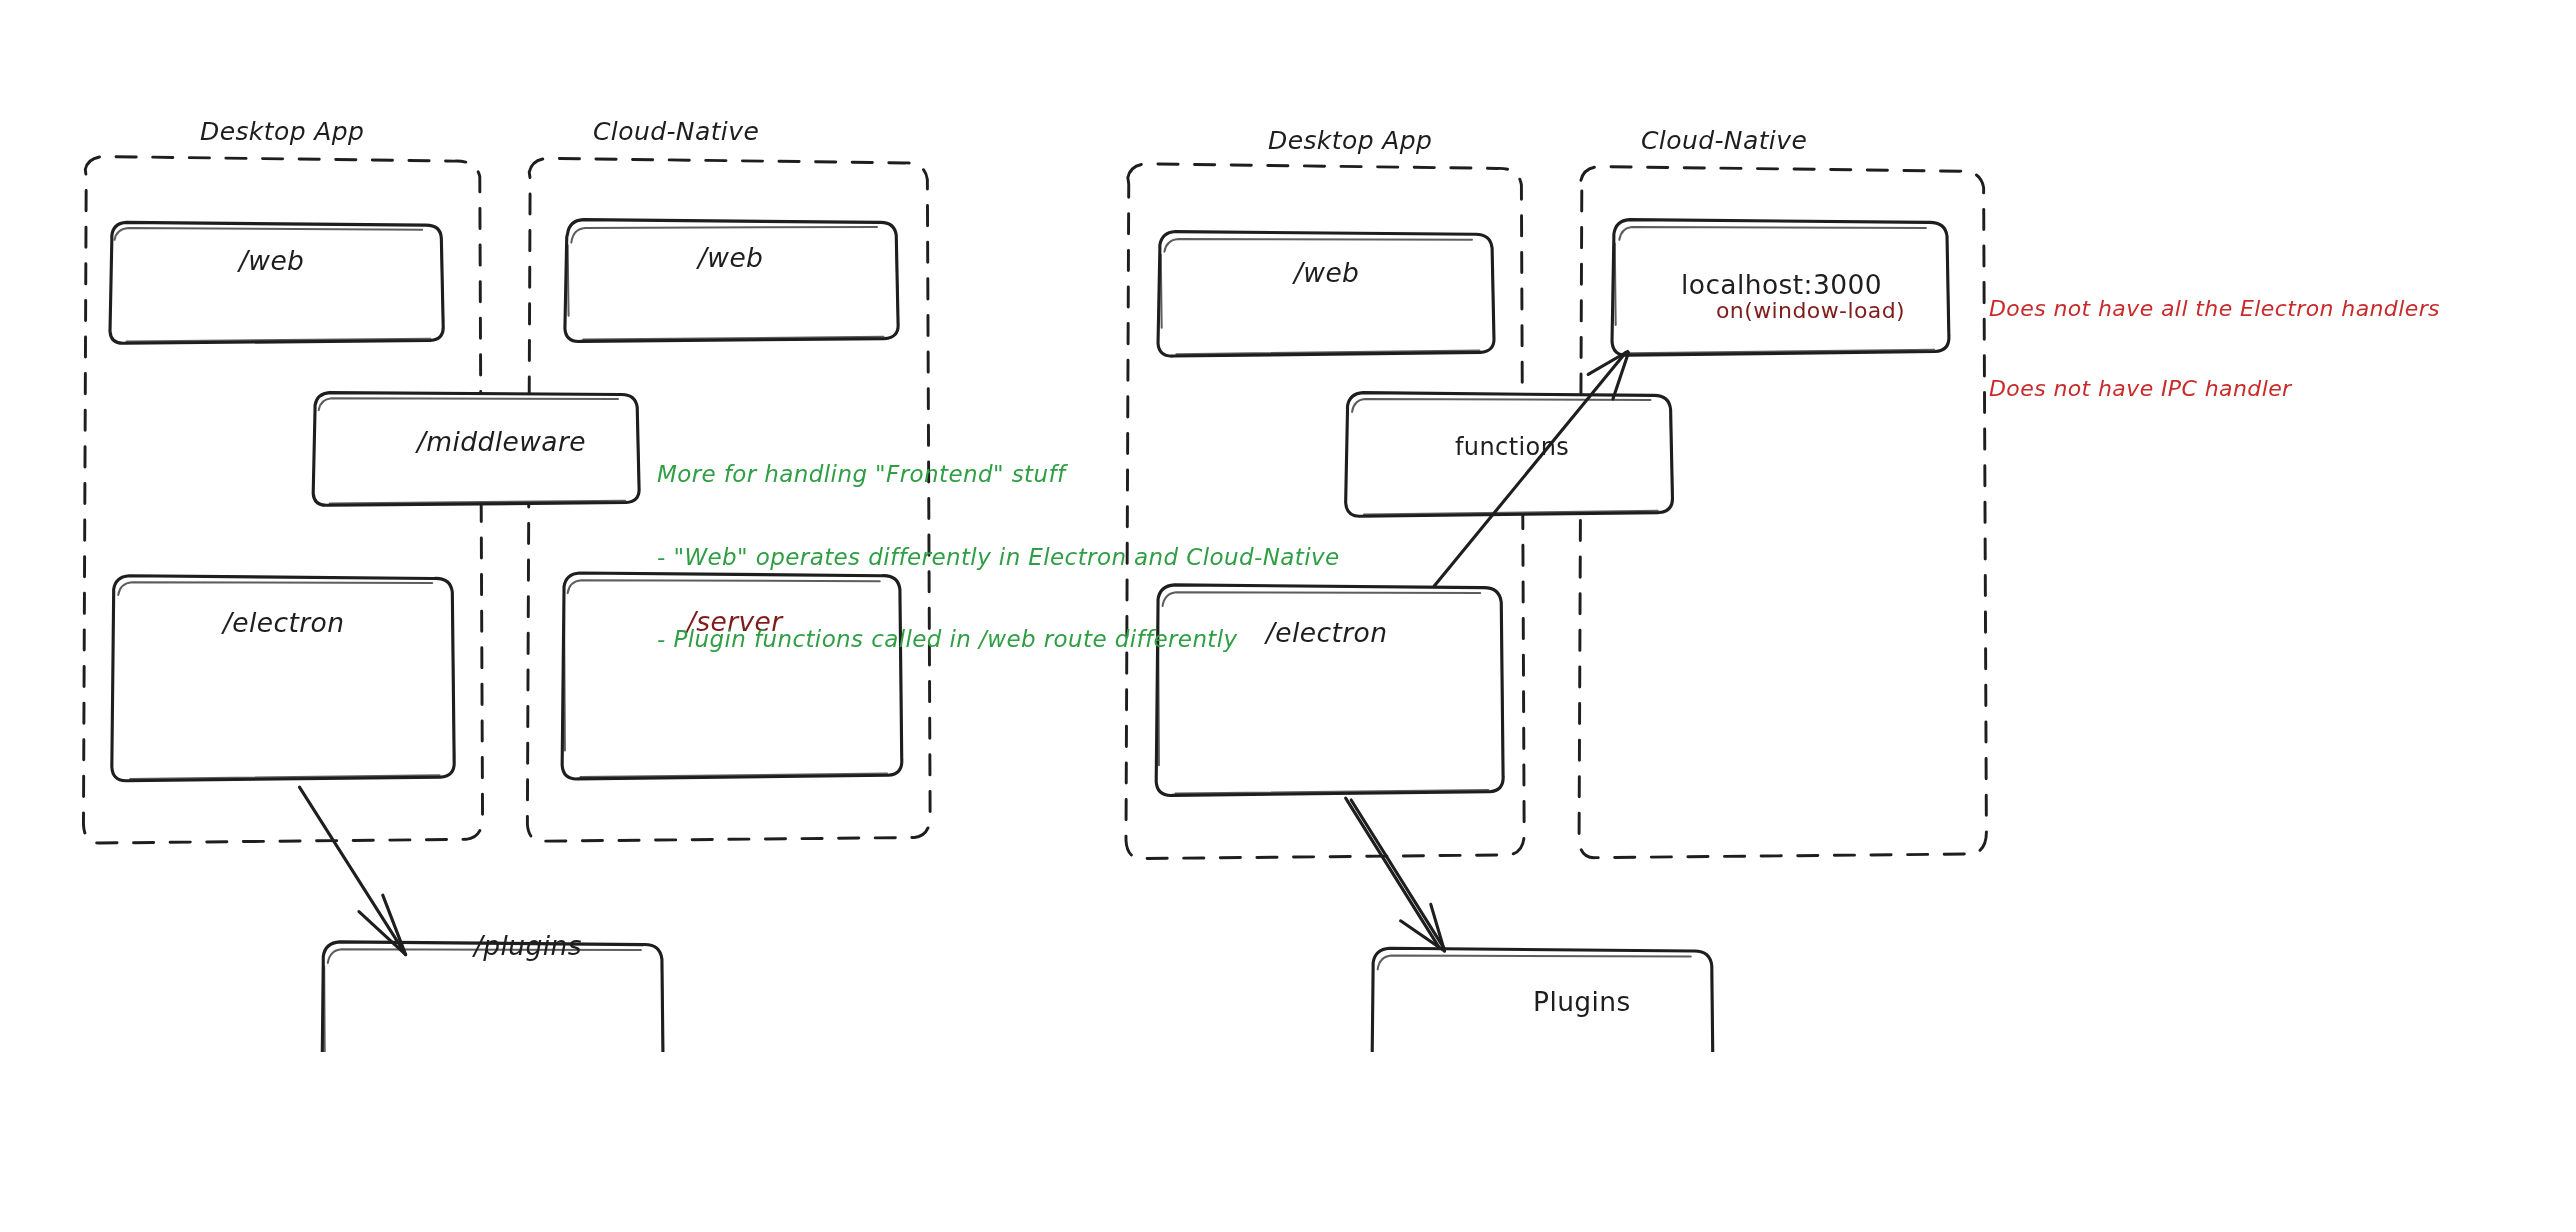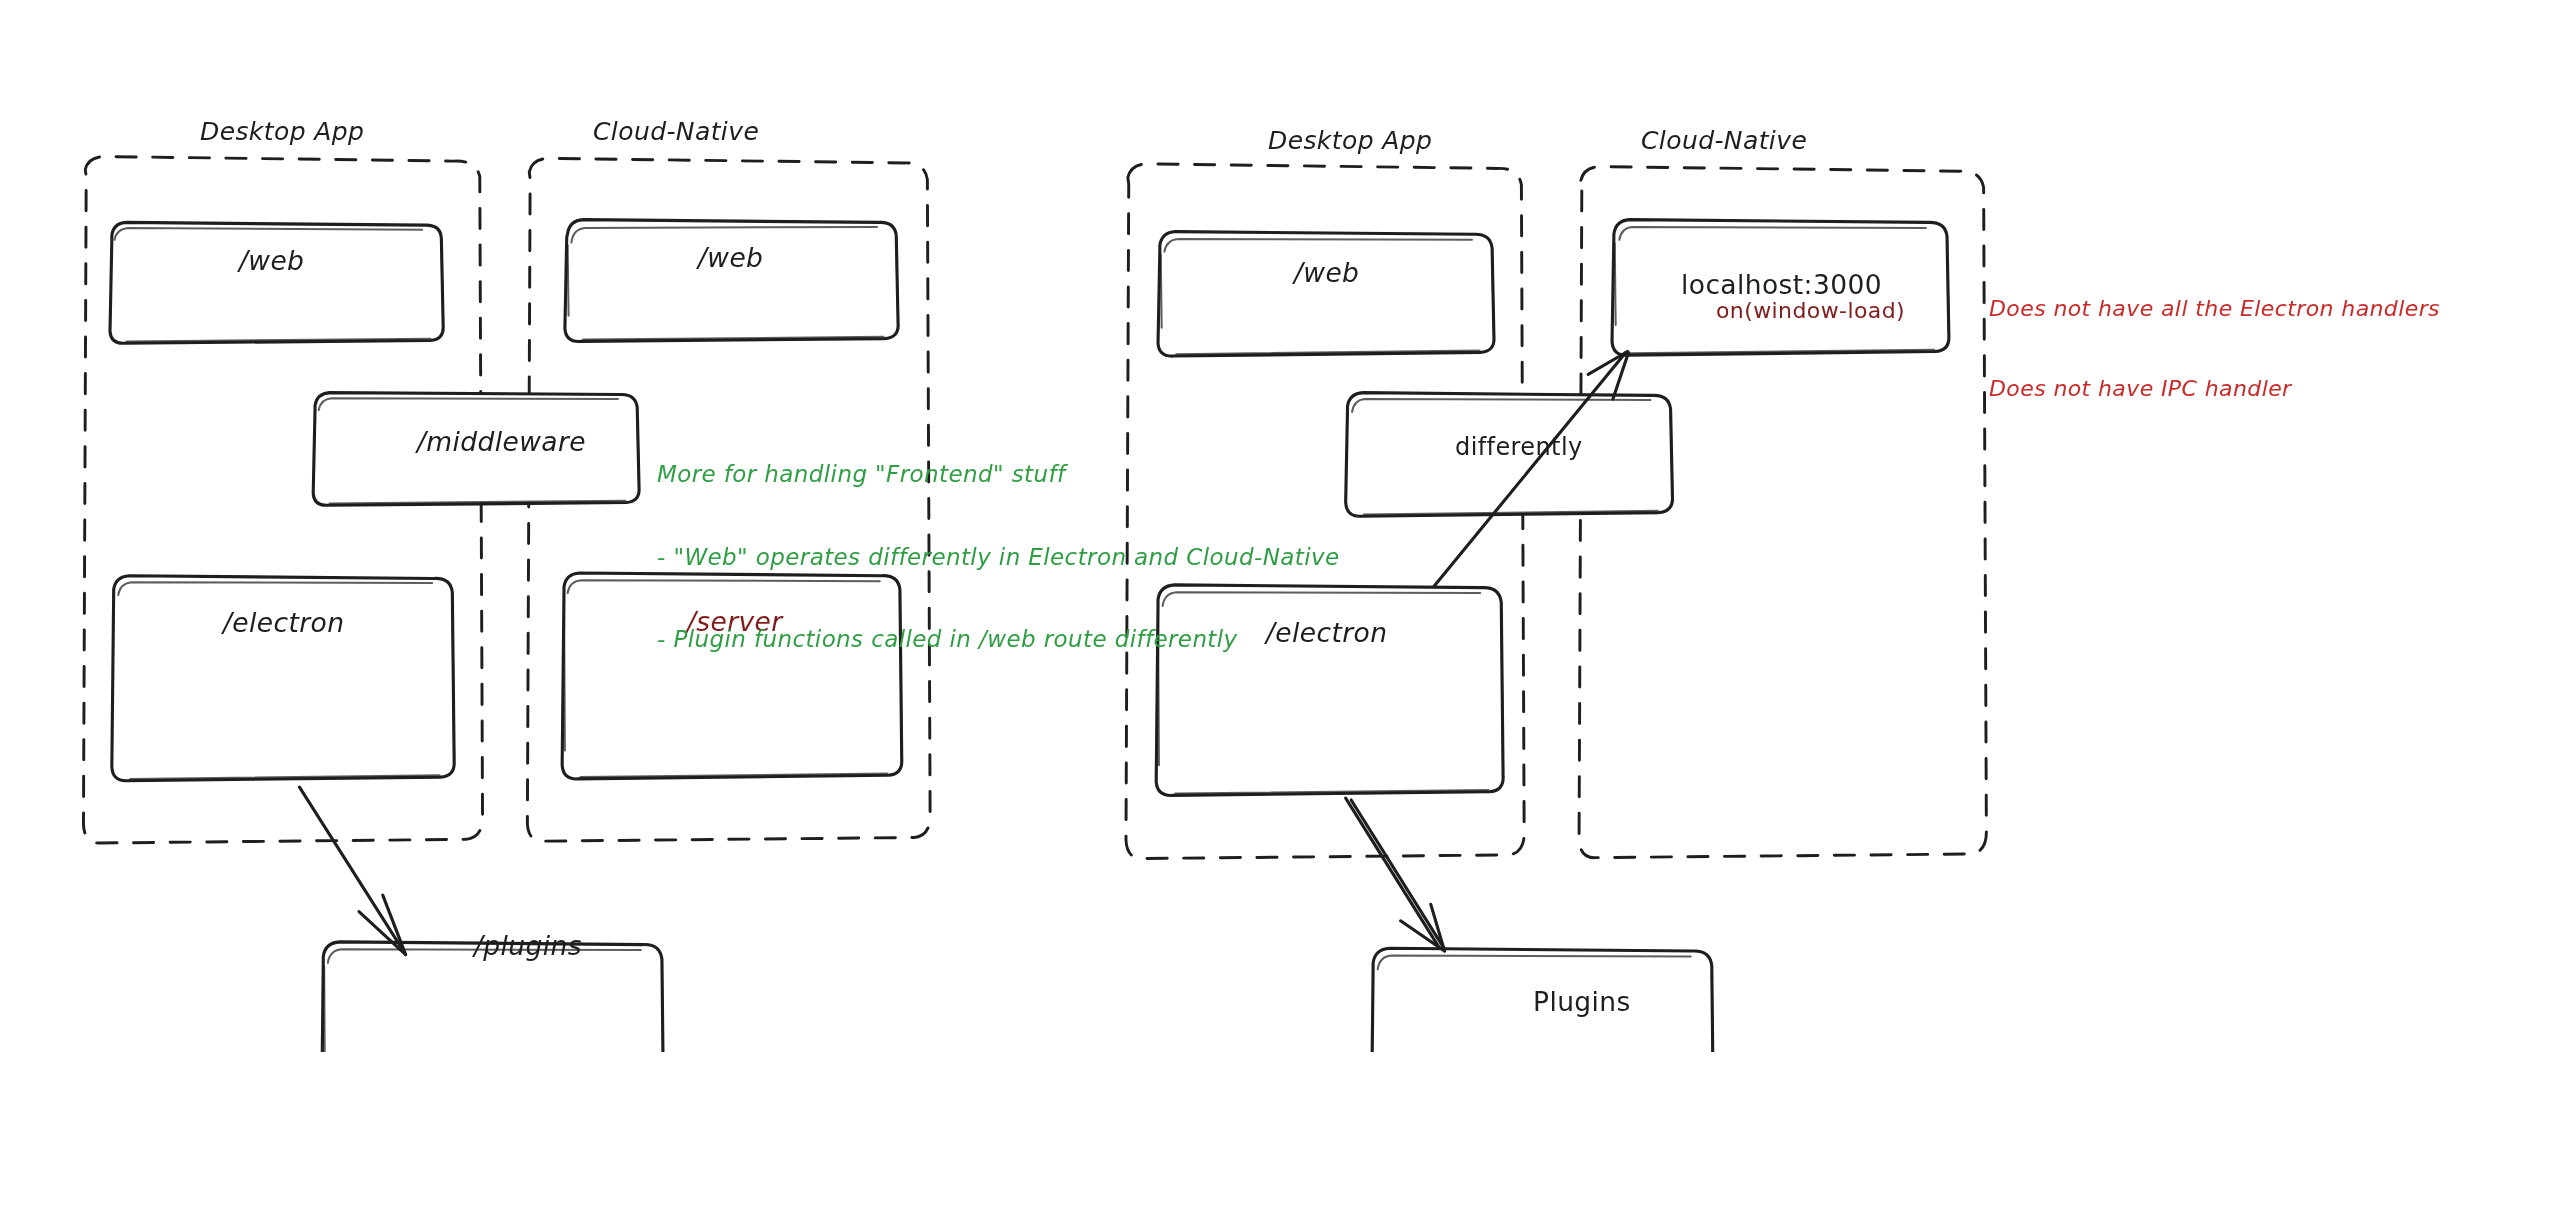--- a/index.html
+++ b/index.html
@@ -237,21 +237,21 @@
   <div class="lbl group-title" style="left:1268px; top:126px;">Desktop App</div>
 
   <div class="lbl group-title" style="left:1641px; top:126px;">Cloud-Native</div>
 
   <div class="lbl box-title" style="left:1294px; top:257px;">/web</div>
 
   <div class="lbl box-title-plain" style="left:1681px; top:249px;margin-top:20px;">localhost:3000</div>
 
   <div class="lbl red" style="left:1716px; top:298px; font-size:22px;">on(window-load)</div>
 
-  <div class="lbl box-title-plain" style="left:1455px; top:433px; font-size:24px;">differently</div>
+  <div class="lbl box-title-plain" style="left:1455px; top:433px; font-size:24px;">functions</div>
 
   <div class="lbl box-title" style="left:1266px; top:617px;">/electron</div>
 
   <div class="lbl box-title-plain" style="left:1533px; top:986px;">Plugins</div>
 
   <div class="lbl note-red" style="left:1989px; top:243px;">
     <span class="note-line">Does not have all the Electron handlers</span>
     <span class="note-line">Does not have IPC handler</span>
   </div>
 

